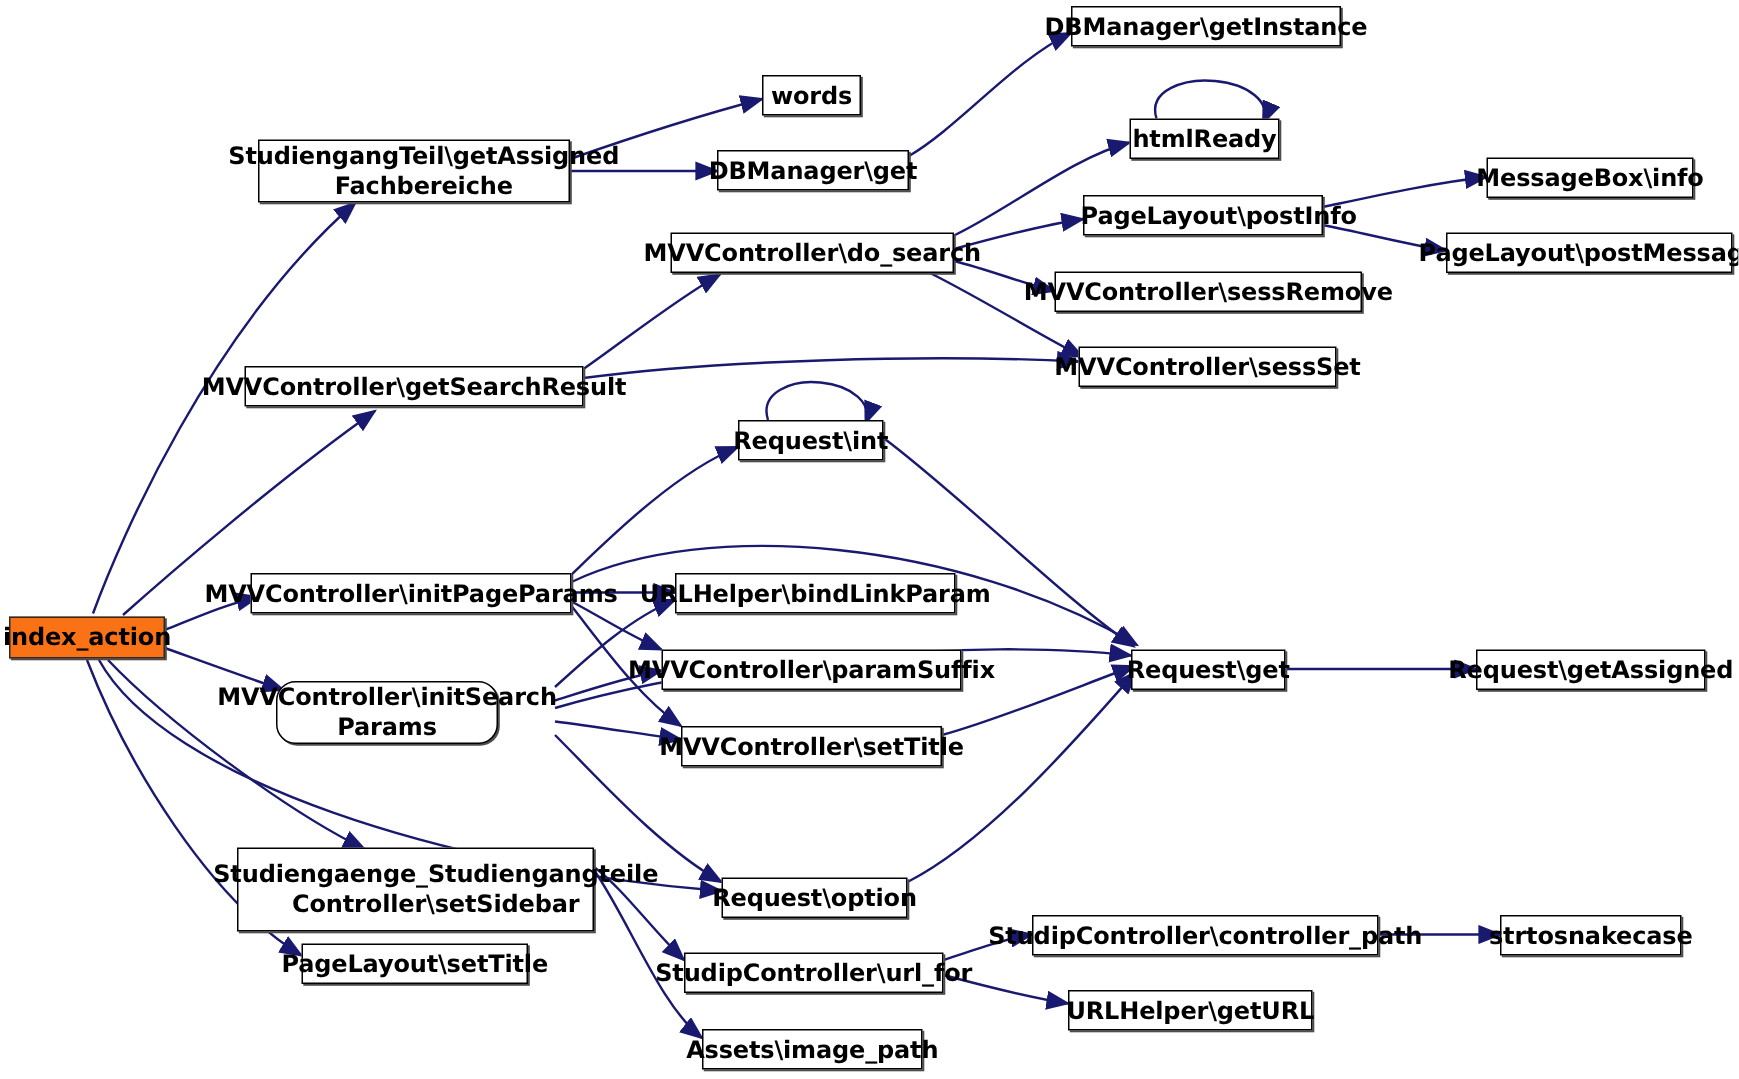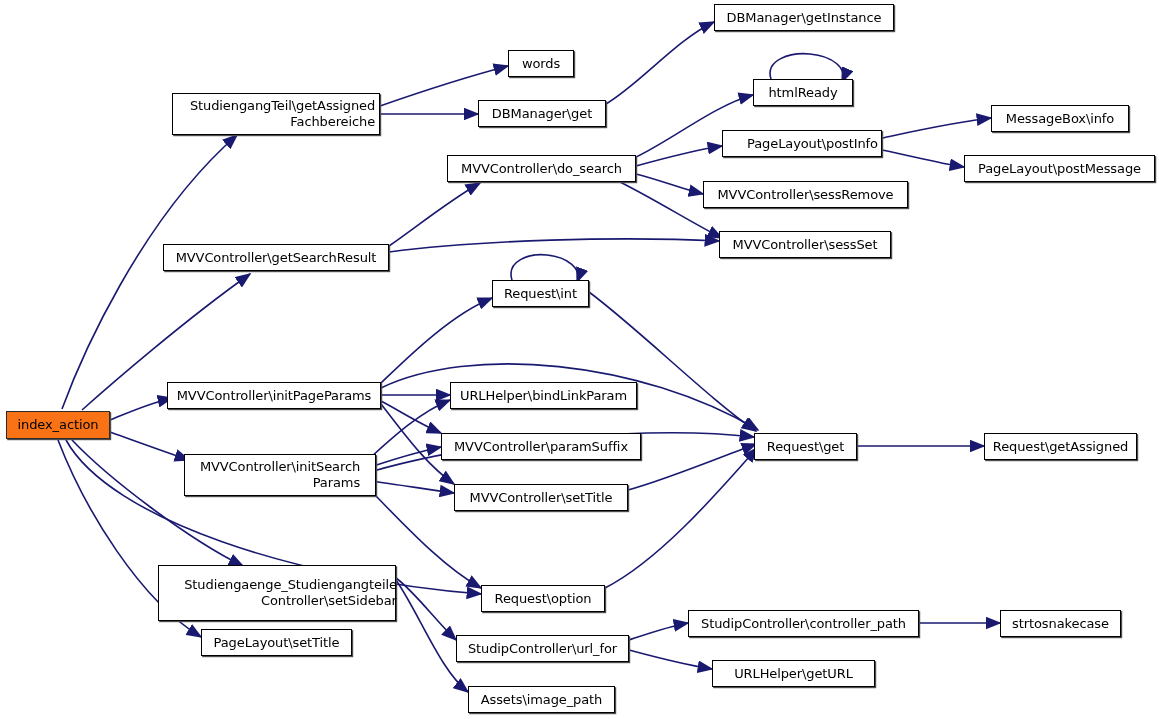--- a/index.html
+++ b/index.html
@@ -25,32 +25,33 @@
     width: 1159px;
     height: 719px;
     pointer-events: none;
   }
   .node {
     position: absolute;
     box-sizing: border-box;
     display: flex;
     align-items: center;
     justify-content: center;
-    text-align: right;
+    text-align: center;
     background: #ffffff;
     border: 1px solid #000000;
     box-shadow: 1.2px 1.2px 0 0 #4d4d4d;
     color: #000000;
     font-family: "DejaVu Sans", sans-serif;
-    font-size: 13px;
+    font-size: 16px;
     line-height: 1.22;
     letter-spacing: -0.1px;
     white-space: pre-line;
     padding: 0 5px;
     z-index: 2;
+    font-weight: bold;
   }
   .node.highlight {
     background: #f97316;
     border: 1px solid #2b2b2b;
   }
 </style>
 </head>
 <body>
 
 <div id="canvas">
@@ -116,21 +117,21 @@
       <div class="node" style="left: 447px; top: 155px; width: 189px; height: 27px;">MVVController\do_search</div>
       <div class="node" style="left: 703px; top: 181px; width: 205px; height: 27px;">MVVController\sessRemove</div>
       <div class="node" style="left: 719px; top: 231px; width: 172px; height: 27px;">MVVController\sessSet</div>
       <div class="node" style="left: 163px; top: 244px; width: 226px; height: 27px;">MVVController\getSearchResult</div>
       <div class="node" style="left: 492px; top: 280px; width: 97px; height: 27px;">Request\int</div>
       <div class="node" style="left: 167px; top: 382px; width: 214px; height: 27px;">MVVController\initPageParams</div>
       <div class="node" style="left: 450px; top: 382px; width: 187px; height: 27px;">URLHelper\bindLinkParam</div>
       <div class="node" style="left: 441px; top: 433px; width: 200px; height: 27px;">MVVController\paramSuffix</div>
       <div class="node" style="left: 754px; top: 433px; width: 103px; height: 27px;">Request\get</div>
       <div class="node" style="left: 984px; top: 433px; width: 153px; height: 27px;">Request\getAssigned</div>
-      <div class="node" style="left: 184px; top: 454px; width: 192px; height: 42px;">MVVController\initSearch
+      <div class="node" style="left: 184px; top: 454px; width: 148px; height: 42px; border-radius: 13px;">MVVController\initSearch
 Params</div>
       <div class="node" style="left: 454px; top: 484px; width: 174px; height: 27px;">MVVController\setTitle</div>
       <div class="node" style="left: 158px; top: 565px; width: 238px; height: 56px; padding-left: 32px;">Studiengaenge_Studiengangteile
 Controller\setSidebar</div>
       <div class="node" style="left: 481px; top: 585px; width: 124px; height: 27px;">Request\option</div>
       <div class="node" style="left: 688px; top: 610px; width: 231px; height: 27px;">StudipController\controller_path</div>
       <div class="node" style="left: 1000px; top: 610px; width: 121px; height: 27px;">strtosnakecase</div>
       <div class="node" style="left: 201px; top: 629px; width: 151px; height: 27px;">PageLayout\setTitle</div>
       <div class="node" style="left: 456px; top: 635px; width: 173px; height: 27px;">StudipController\url_for</div>
       <div class="node" style="left: 712px; top: 660px; width: 163px; height: 27px;">URLHelper\getURL</div>

